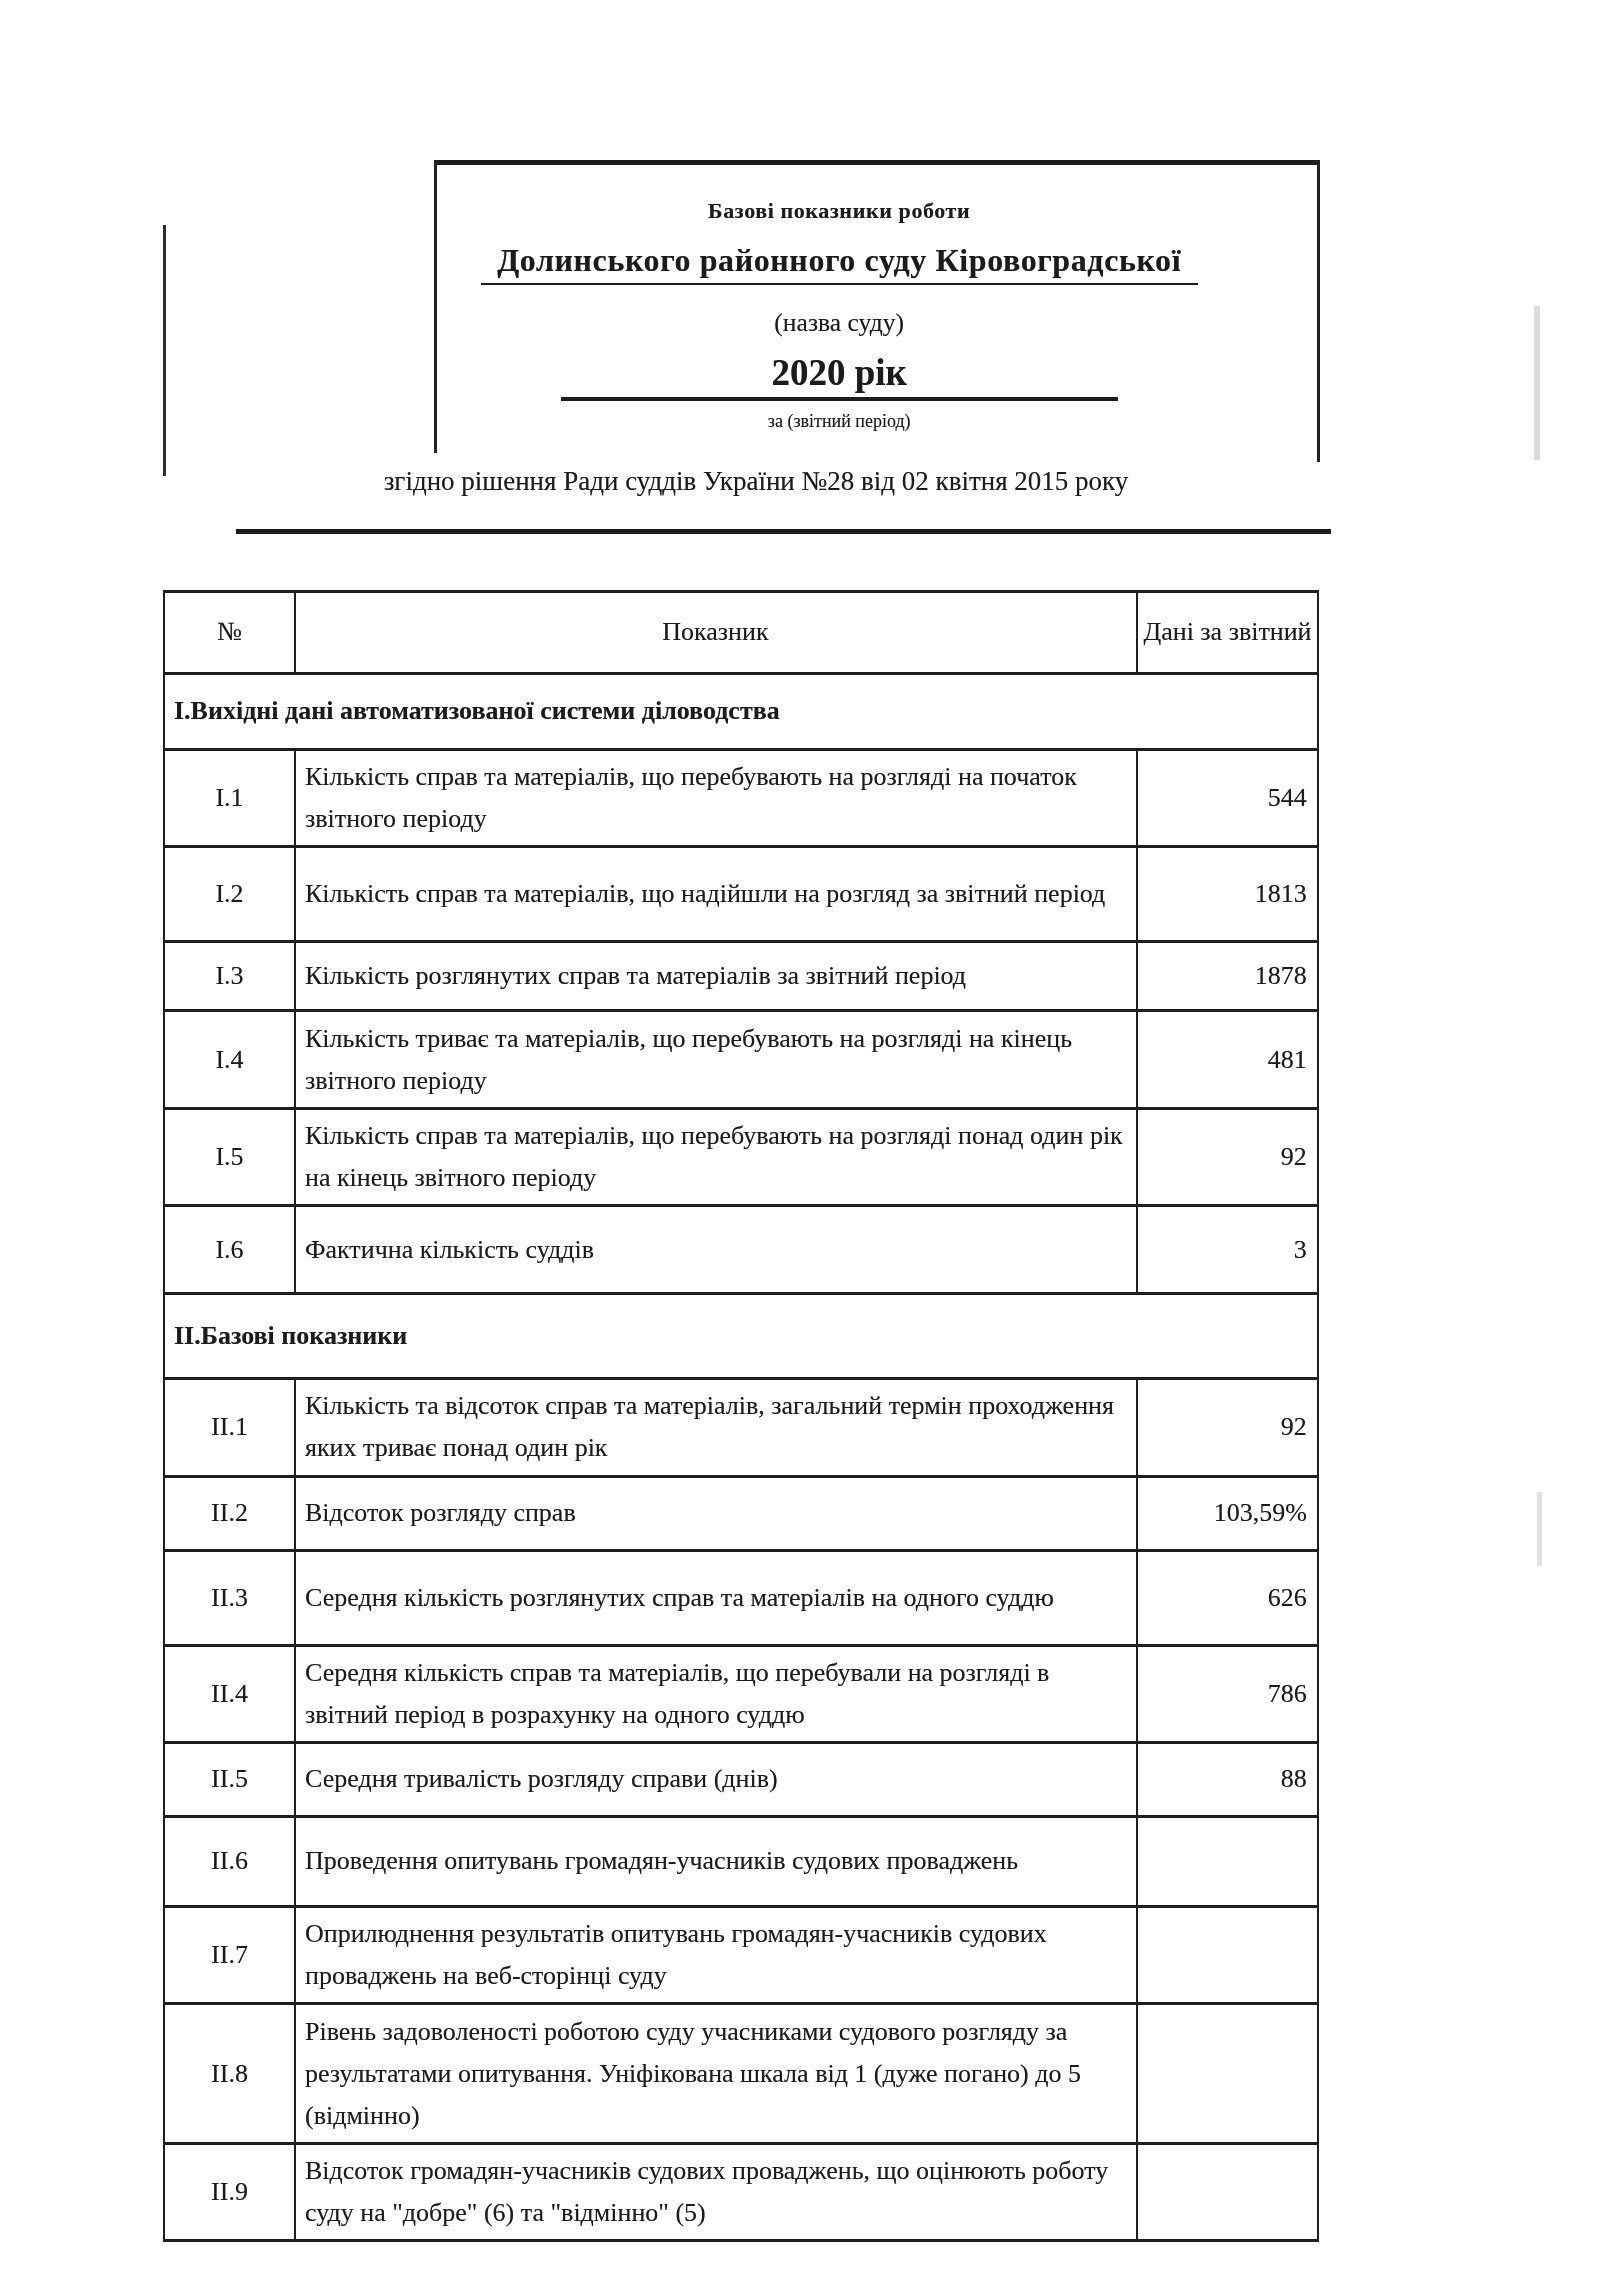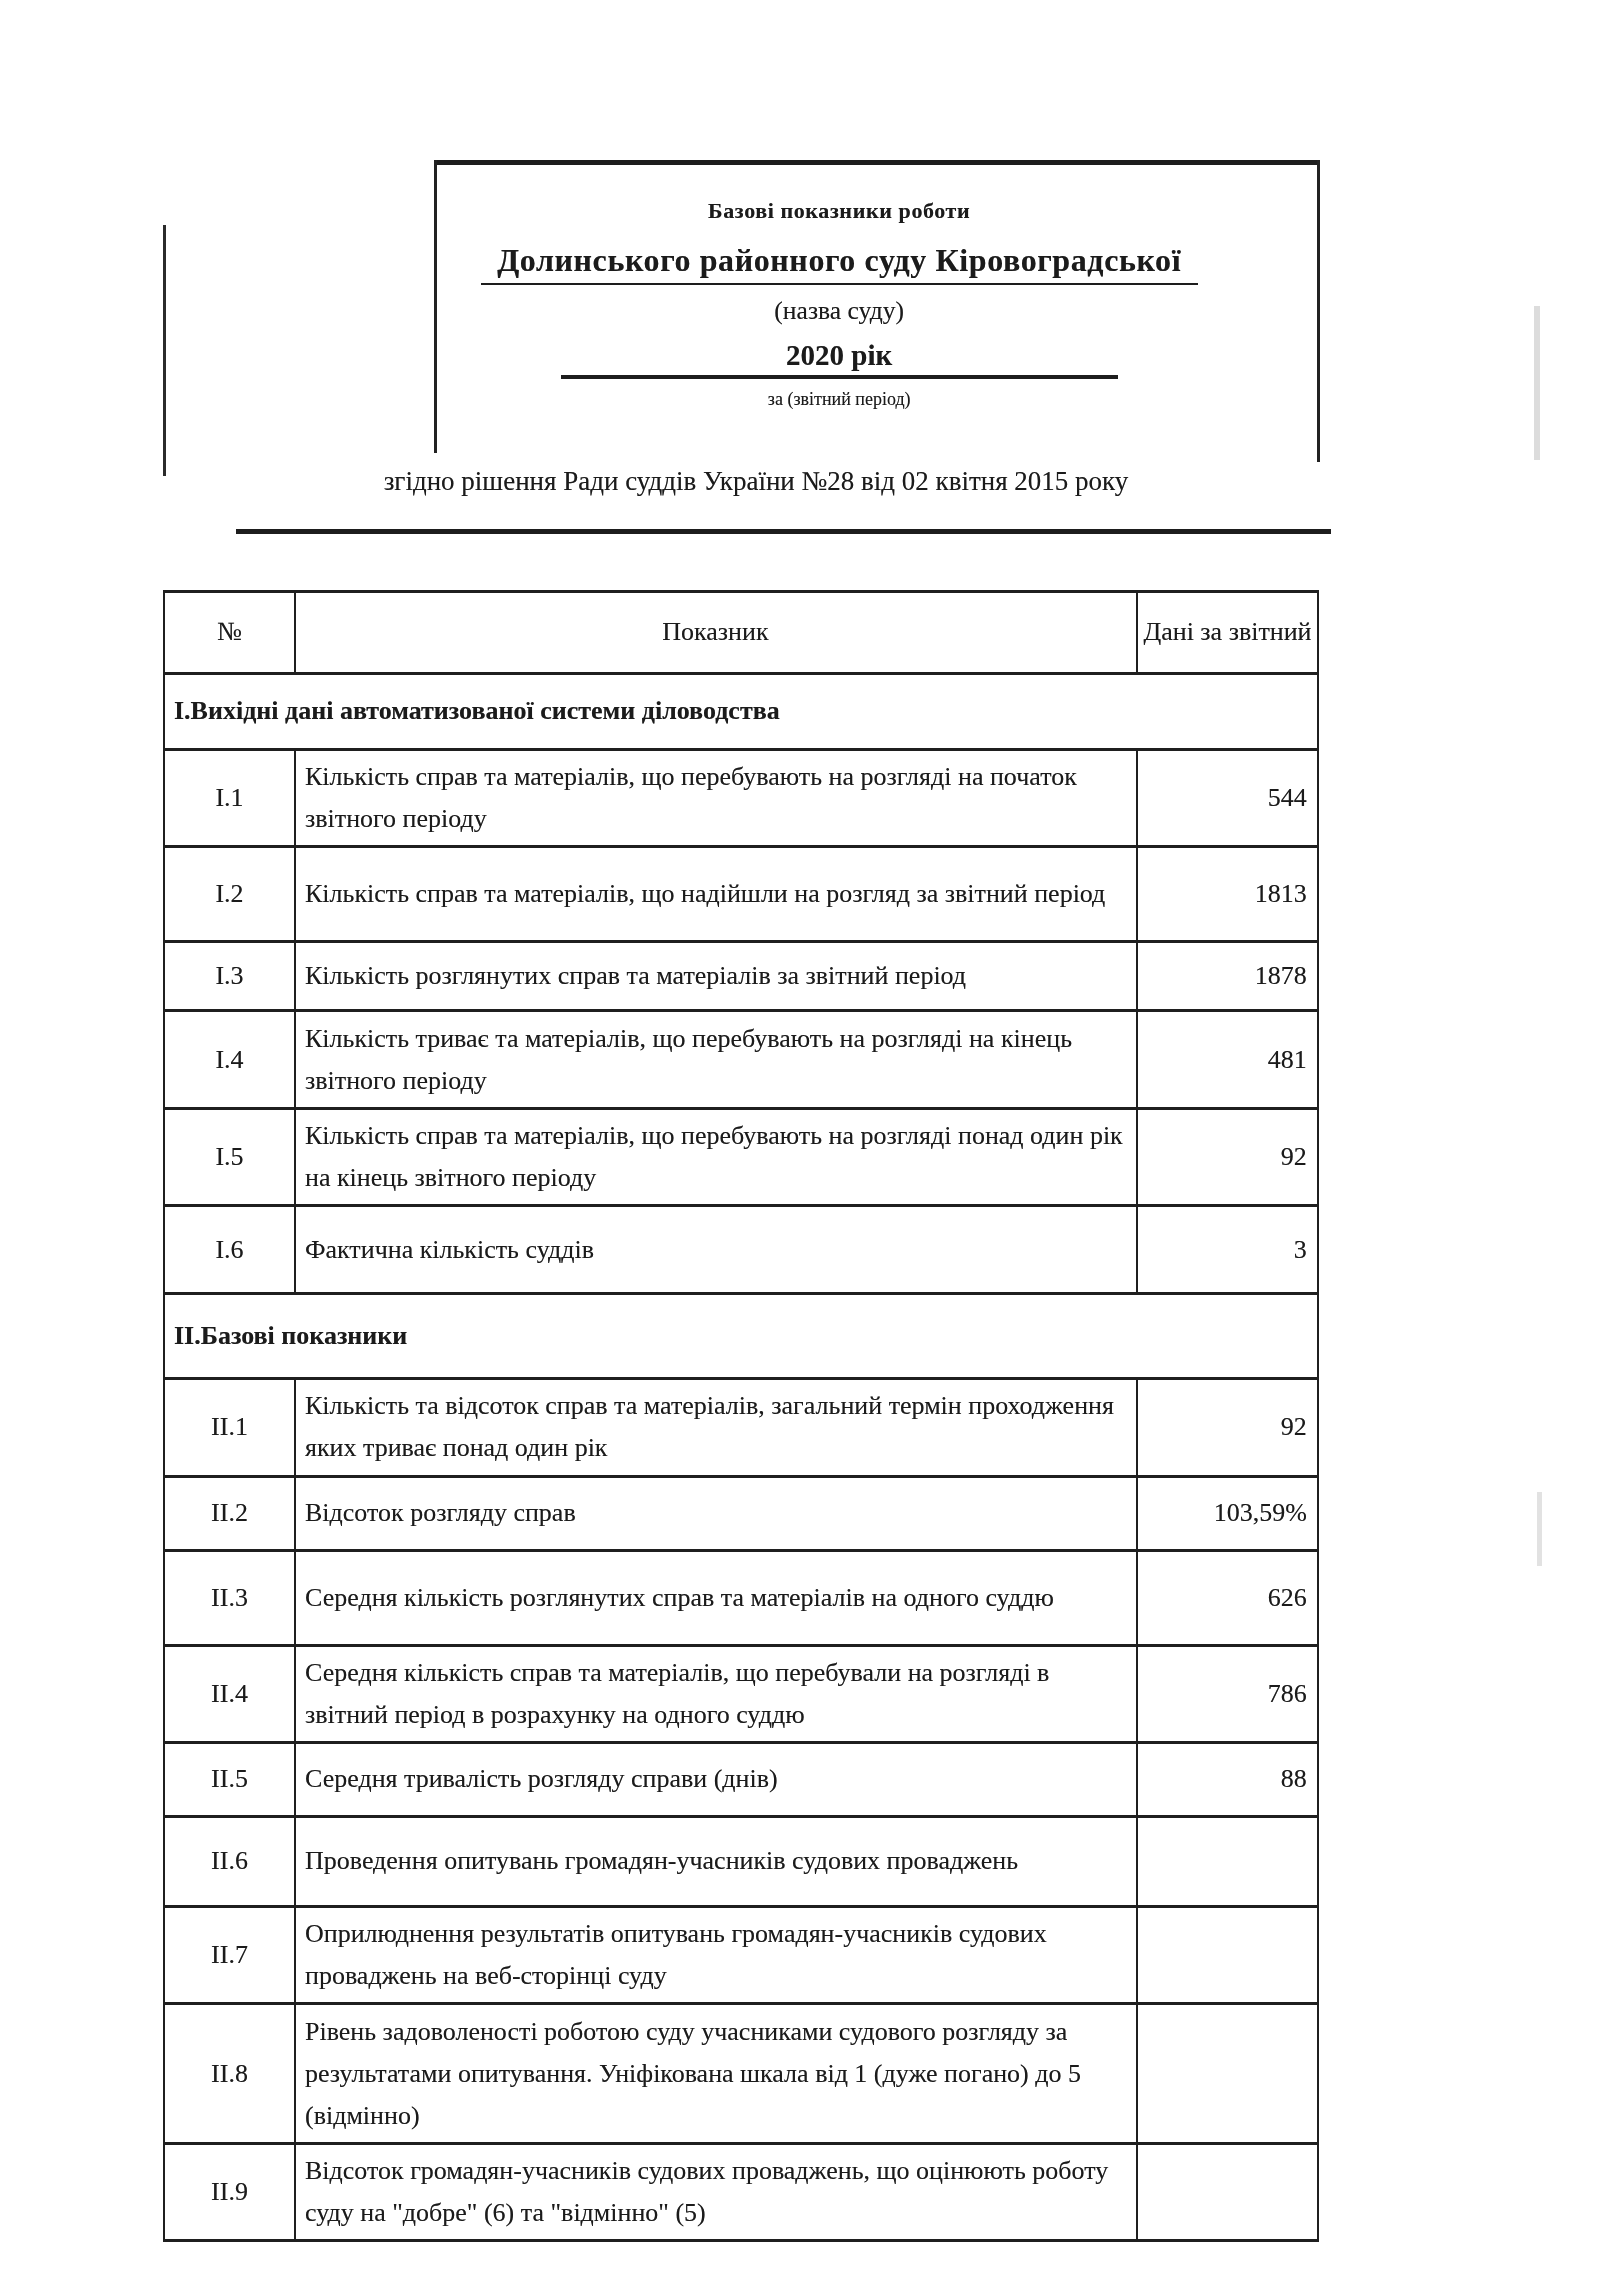--- a/index.html
+++ b/index.html
@@ -31,22 +31,22 @@
     position: absolute; left: 437px; top: 165px; width: 881px;
     padding: 33px 83px 0 6.4px;
     text-align: center;
   }
   .t1 { font-size: 22px; font-weight: bold; letter-spacing: 0.6px; }
   .t2 {
     display: inline-block; margin-top: 18px; padding: 0 16.6px 3.8px;
     font-size: 32px; font-weight: bold; letter-spacing: 0.6px;
     border-bottom: 2.6px solid #1d1d1d;
   }
-  .t3 { margin-top: 11px; font-size: 25.6px; }
-  .t4 { margin-top: 12.8px; font-size: 29px; font-weight: bold; }
+  .t3 { margin-top: 23px; font-size: 25.6px; }
+  .t4 { margin-top: 12.8px; font-size: 37px; font-weight: bold; }
   .t4-rule { width: 557px; height: 3.2px; background: #1d1d1d; margin: 3.8px auto 0; }
   .t5 { margin-top: 10.2px; font-size: 18px; }
 
   .note {
     position: absolute; left: 0; top: 466px; width: 1512px;
     text-align: center; font-size: 27px;
   }
 
   
   table.report {

